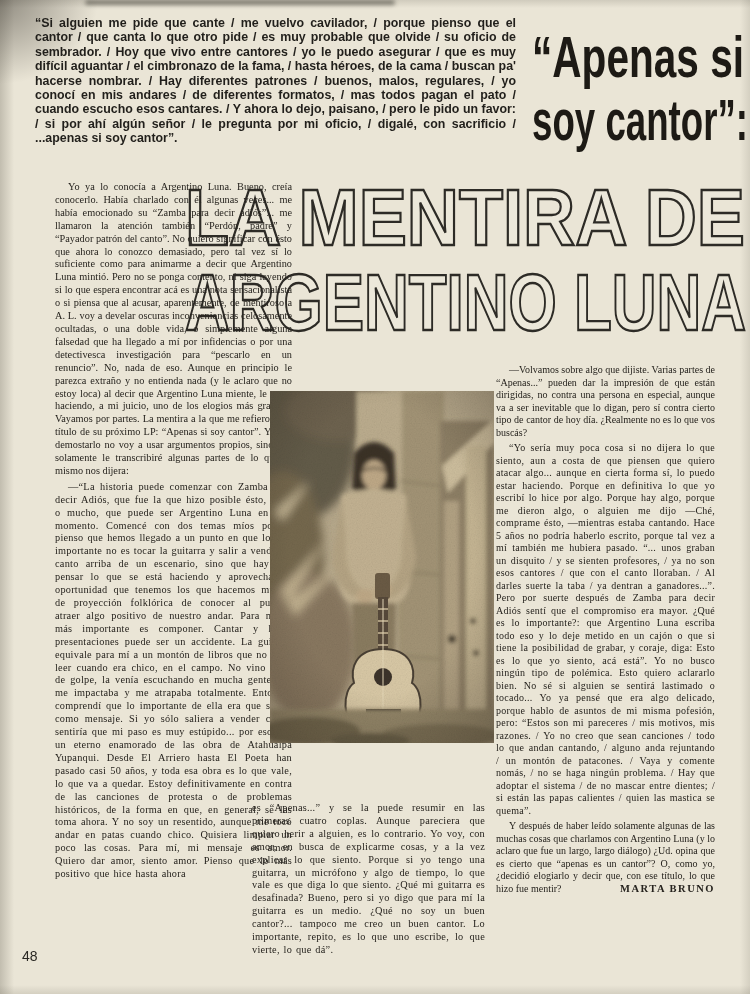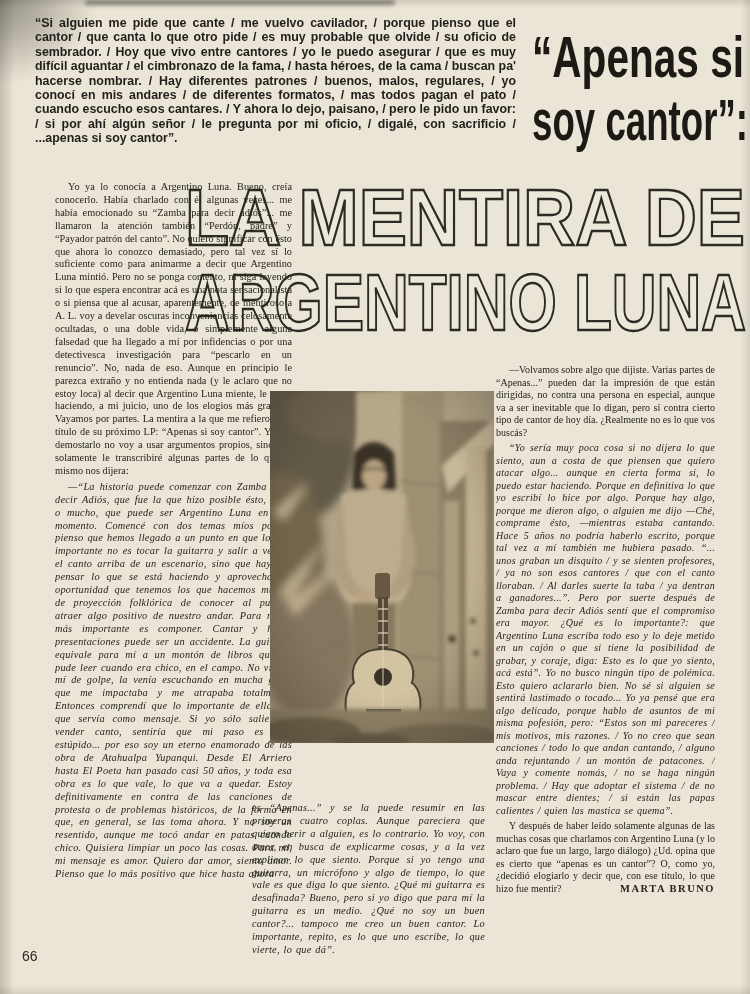--- a/index.html
+++ b/index.html
@@ -48,21 +48,21 @@
     stroke-width:2.4px;
   }
   .col{position:absolute;text-align:justify;overflow:hidden;}
   .col p{margin:0 0 3px 0;}
   .body-p{font-size:10.3px;line-height:12.9px;}
   .col-left{left:43px;top:181px;width:237px;height:783px;margin-left:12px;}
   .col-mid{left:252px;top:802px;width:233px;height:158px;}
   .col-right{left:496px;top:364px;width:219px;height:596px;}
   .col-right .body-p{font-size:10px;line-height:12.5px;}
   .indent{text-indent:13px;}
-  .ital{font-style:italic;letter-spacing:.25px;word-spacing:1px;}
+  .ital{letter-spacing:.25px;word-spacing:1px;}
   .byline{
     float:right;font-weight:bold;
     letter-spacing:1.5px;font-size:10.5px;
   }
   .photo{
     position:absolute;left:270px;top:391px;width:224px;height:352px;margin:0;
   }
   .photo svg{display:block;}
   .page-number{
     position:absolute;left:22px;top:948px;
@@ -184,15 +184,15 @@
   <div class="col col-mid">
     <p class="body-p ital">es “Apenas...” y se la puede resumir en las primeras cuatro coplas. Aunque pareciera que quiero herir a alguien, es lo contrario. Yo voy, con amor, en busca de explicarme cosas, y a la vez explicar lo que siento. Porque si yo tengo una guitarra, un micrófono y algo de tiempo, lo que vale es que diga lo que siento. ¿Qué mi guitarra es desafinada? Bueno, pero si yo digo que para mí la guitarra es un medio. ¿Qué no soy un buen cantor?... tampoco me creo un buen cantor. Lo importante, repito, es lo que uno escribe, lo que vierte, lo que dá”.</p>
   </div>
 
   <div class="col col-right">
     <p class="body-p indent">—Volvamos sobre algo que dijiste. Varias partes de “Apenas...” pueden dar la impresión de que están dirigidas, no contra una persona en especial, aunque va a ser inevitable que lo digan, pero sí contra cierto tipo de cantor de hoy día. ¿Realmente no es lo que vos buscás?</p>
     <p class="body-p ital indent">“Yo sería muy poca cosa si no dijera lo que siento, aun a costa de que piensen que quiero atacar algo... aunque en cierta forma sí, lo puedo estar haciendo. Porque en definitiva lo que yo escribí lo hice por algo. Porque hay algo, porque me dieron algo, o alguien me dijo —Ché, comprame ésto, —mientras estaba cantando. Hace 5 años no podría haberlo escrito, porque tal vez a mí también me hubiera pasado. “... unos graban un disquito / y se sienten profesores, / ya no son esos cantores / que con el canto lloraban. / Al darles suerte la taba / ya dentran a ganadores...”. Pero por suerte después de Zamba para decir Adiós sentí que el compromiso era mayor. ¿Qué es lo importante?: que Argentino Luna escriba todo eso y lo deje metido en un cajón o que si tiene la posibilidad de grabar, y coraje, diga: Esto es lo que yo siento, acá está”. Yo no busco ningún tipo de polémica. Esto quiero aclararlo bien. No sé si alguien se sentirá lastimado o tocado... Yo ya pensé que era algo delicado, porque hablo de asuntos de mi misma pofesión, pero: “Estos son mi pareceres / mis motivos, mis razones. / Yo no creo que sean canciones / todo lo que andan cantando, / alguno anda rejuntando / un montón de patacones. / Vaya y comente nomás, / no se haga ningún problema. / Hay que adoptar el sistema / de no mascar entre dientes; / si están las papas calientes / quien las mastica se quema”.</p>
     <p class="body-p indent"><span>Y después de haber leído solamente algunas de las muchas cosas que charlamos con Argentino Luna (y lo aclaro que fue un largo, largo diálogo) ¿Ud. opina que es cierto que “apenas es un cantor”? O, como yo, ¿decidió elogiarlo y decir que, con ese título, lo que hizo fue mentir?</span> <span class="byline">MARTA BRUNO</span></p>
   </div>
 
-  <div class="page-number">66</div>
+  <div class="page-number">48</div>
 
 </div>
 
 </body></html>

